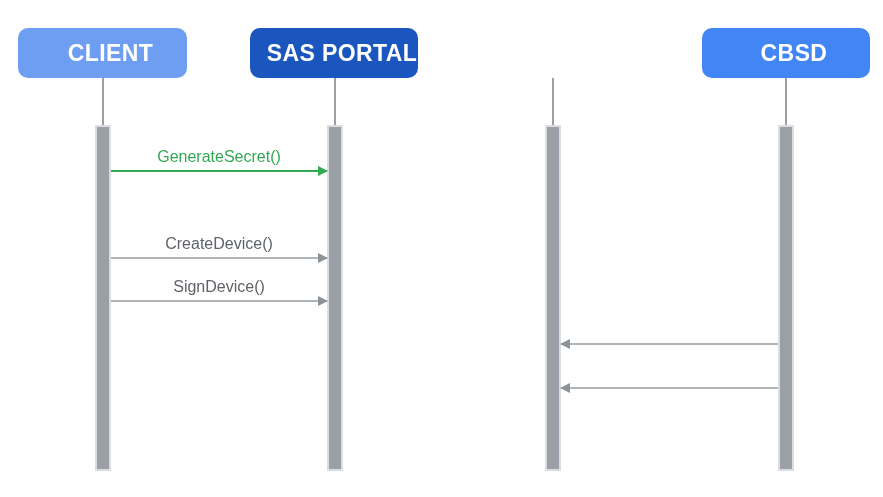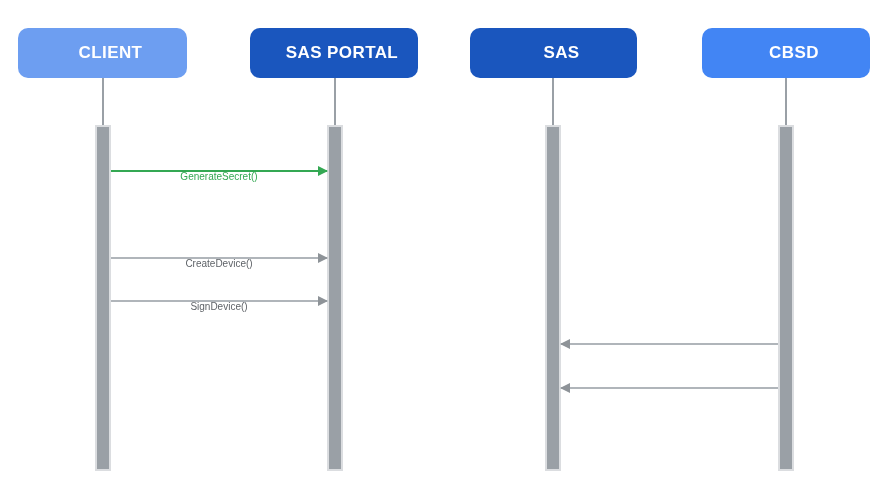--- a/index.html
+++ b/index.html
@@ -15,21 +15,21 @@
   }
 
   
   .actor-box {
     position: absolute;
     top: 28px;
     height: 50px;
     border-radius: 10px;
     color: #ffffff;
     font-weight: bold;
-    font-size: 17px;
+    font-size: 23px;
     letter-spacing: 0.4px;
     display: flex;
     align-items: center;
     justify-content: center;
     text-align: center;
     padding-left: 16px;
   }
   .actor-light  { background: #6D9EF1; }
   .actor-dark   { background: #1A56BE; }
   .actor-medium { background: #4285F4; }
@@ -59,22 +59,21 @@
     height: 26px;
   }
   .msg-label {
     position: absolute;
     top: 0;
     left: 0;
     width: 100%;
     height: 18px;
     line-height: 18px;
     text-align: center;
-    font-size: 10px;
-    margin-top: 20px;
+    font-size: 16px;
   }
   .msg-line {
     position: absolute;
     top: 22px;
     left: 0;
     right: 0;
     height: 2px;
   }
   .msg-head {
     position: absolute;
@@ -96,21 +95,20 @@
   .msg-gray.dir-right .msg-head { border-left: 10px solid #8E9398; }
   .msg-gray.dir-left  .msg-head { border-right: 10px solid #8E9398; }
 </style>
 </head>
 <body>
 
 <div class="canvas">
 
   <div class="actor-box actor-light" style="left:18px; width:169px;">CLIENT</div>
   <div class="actor-box actor-dark" style="left:250px; width:168px;">SAS PORTAL</div>
-  <div class="actor-box actor-dark" style="left:470px; width:167px;">SAS</div>
   <div class="actor-box actor-medium" style="left:702px; width:168px;">CBSD</div>
 
   <div class="lifeline" style="left:102px;"></div>
   <div class="lifeline" style="left:334px;"></div>
   <div class="lifeline" style="left:552px;"></div>
   <div class="lifeline" style="left:785px;"></div>
 
   <div class="activation" style="left:95px;"></div>
   <div class="activation" style="left:327px;"></div>
   <div class="activation" style="left:545px;"></div>

